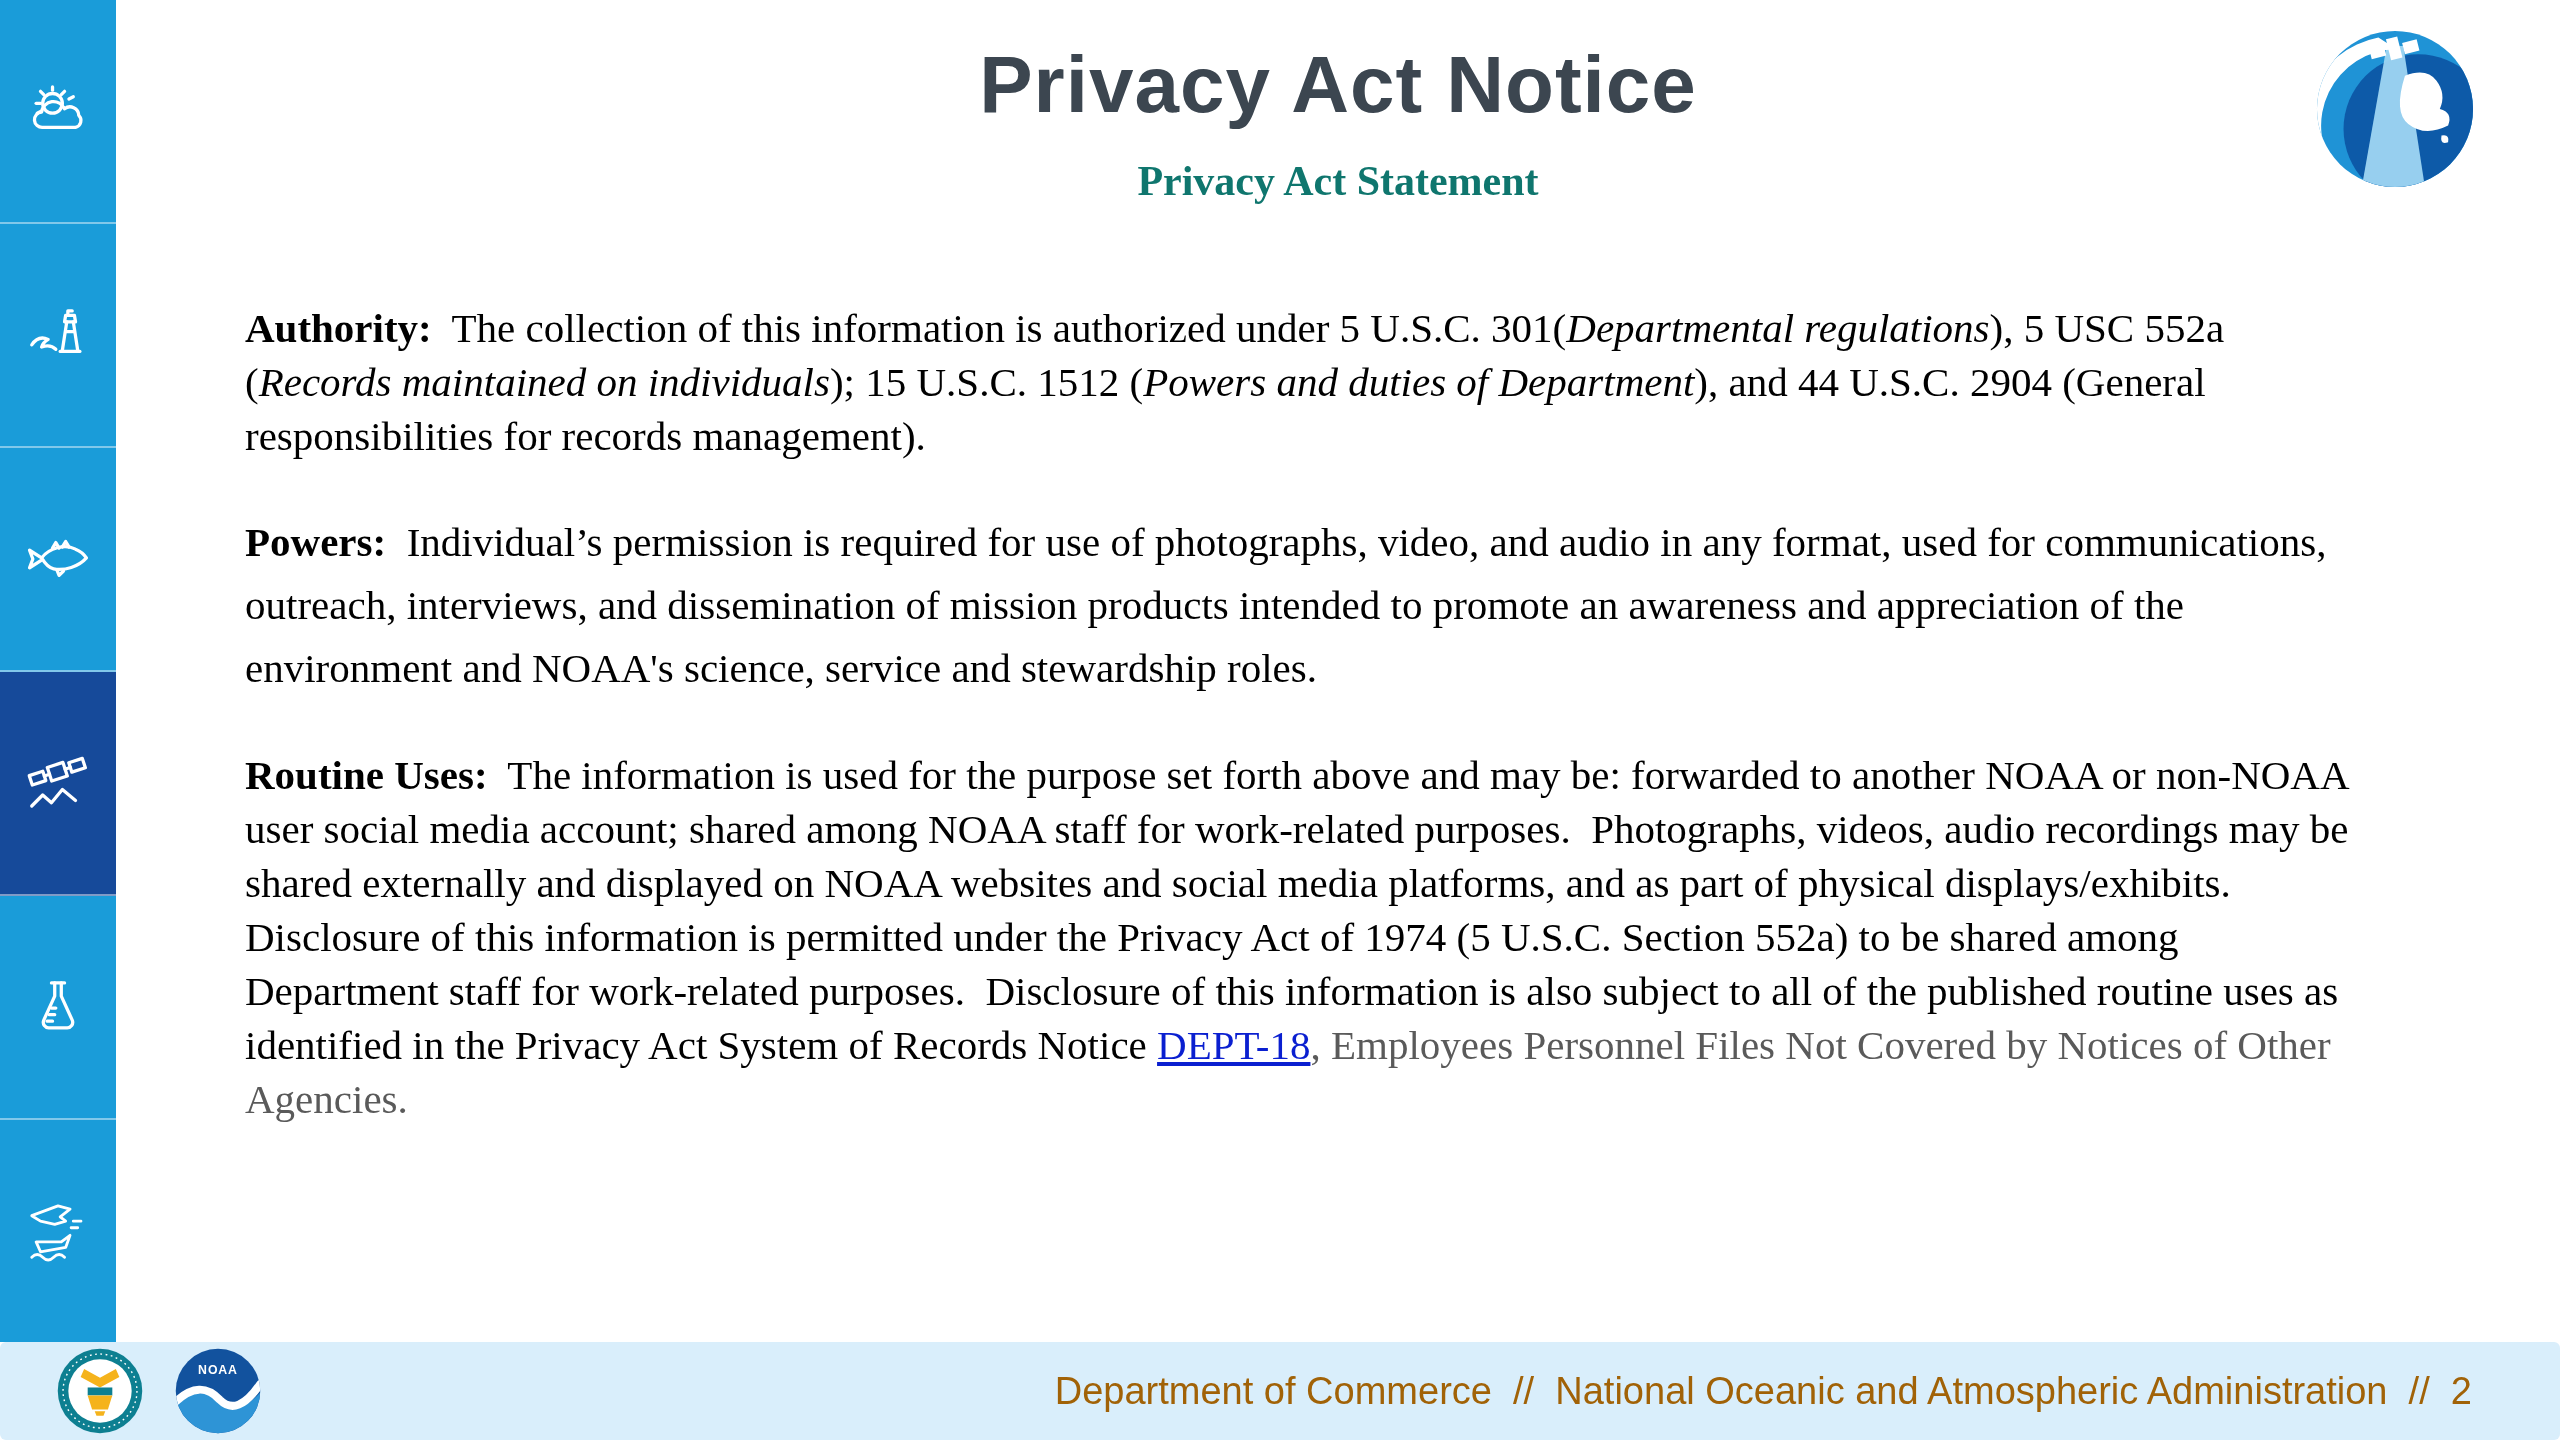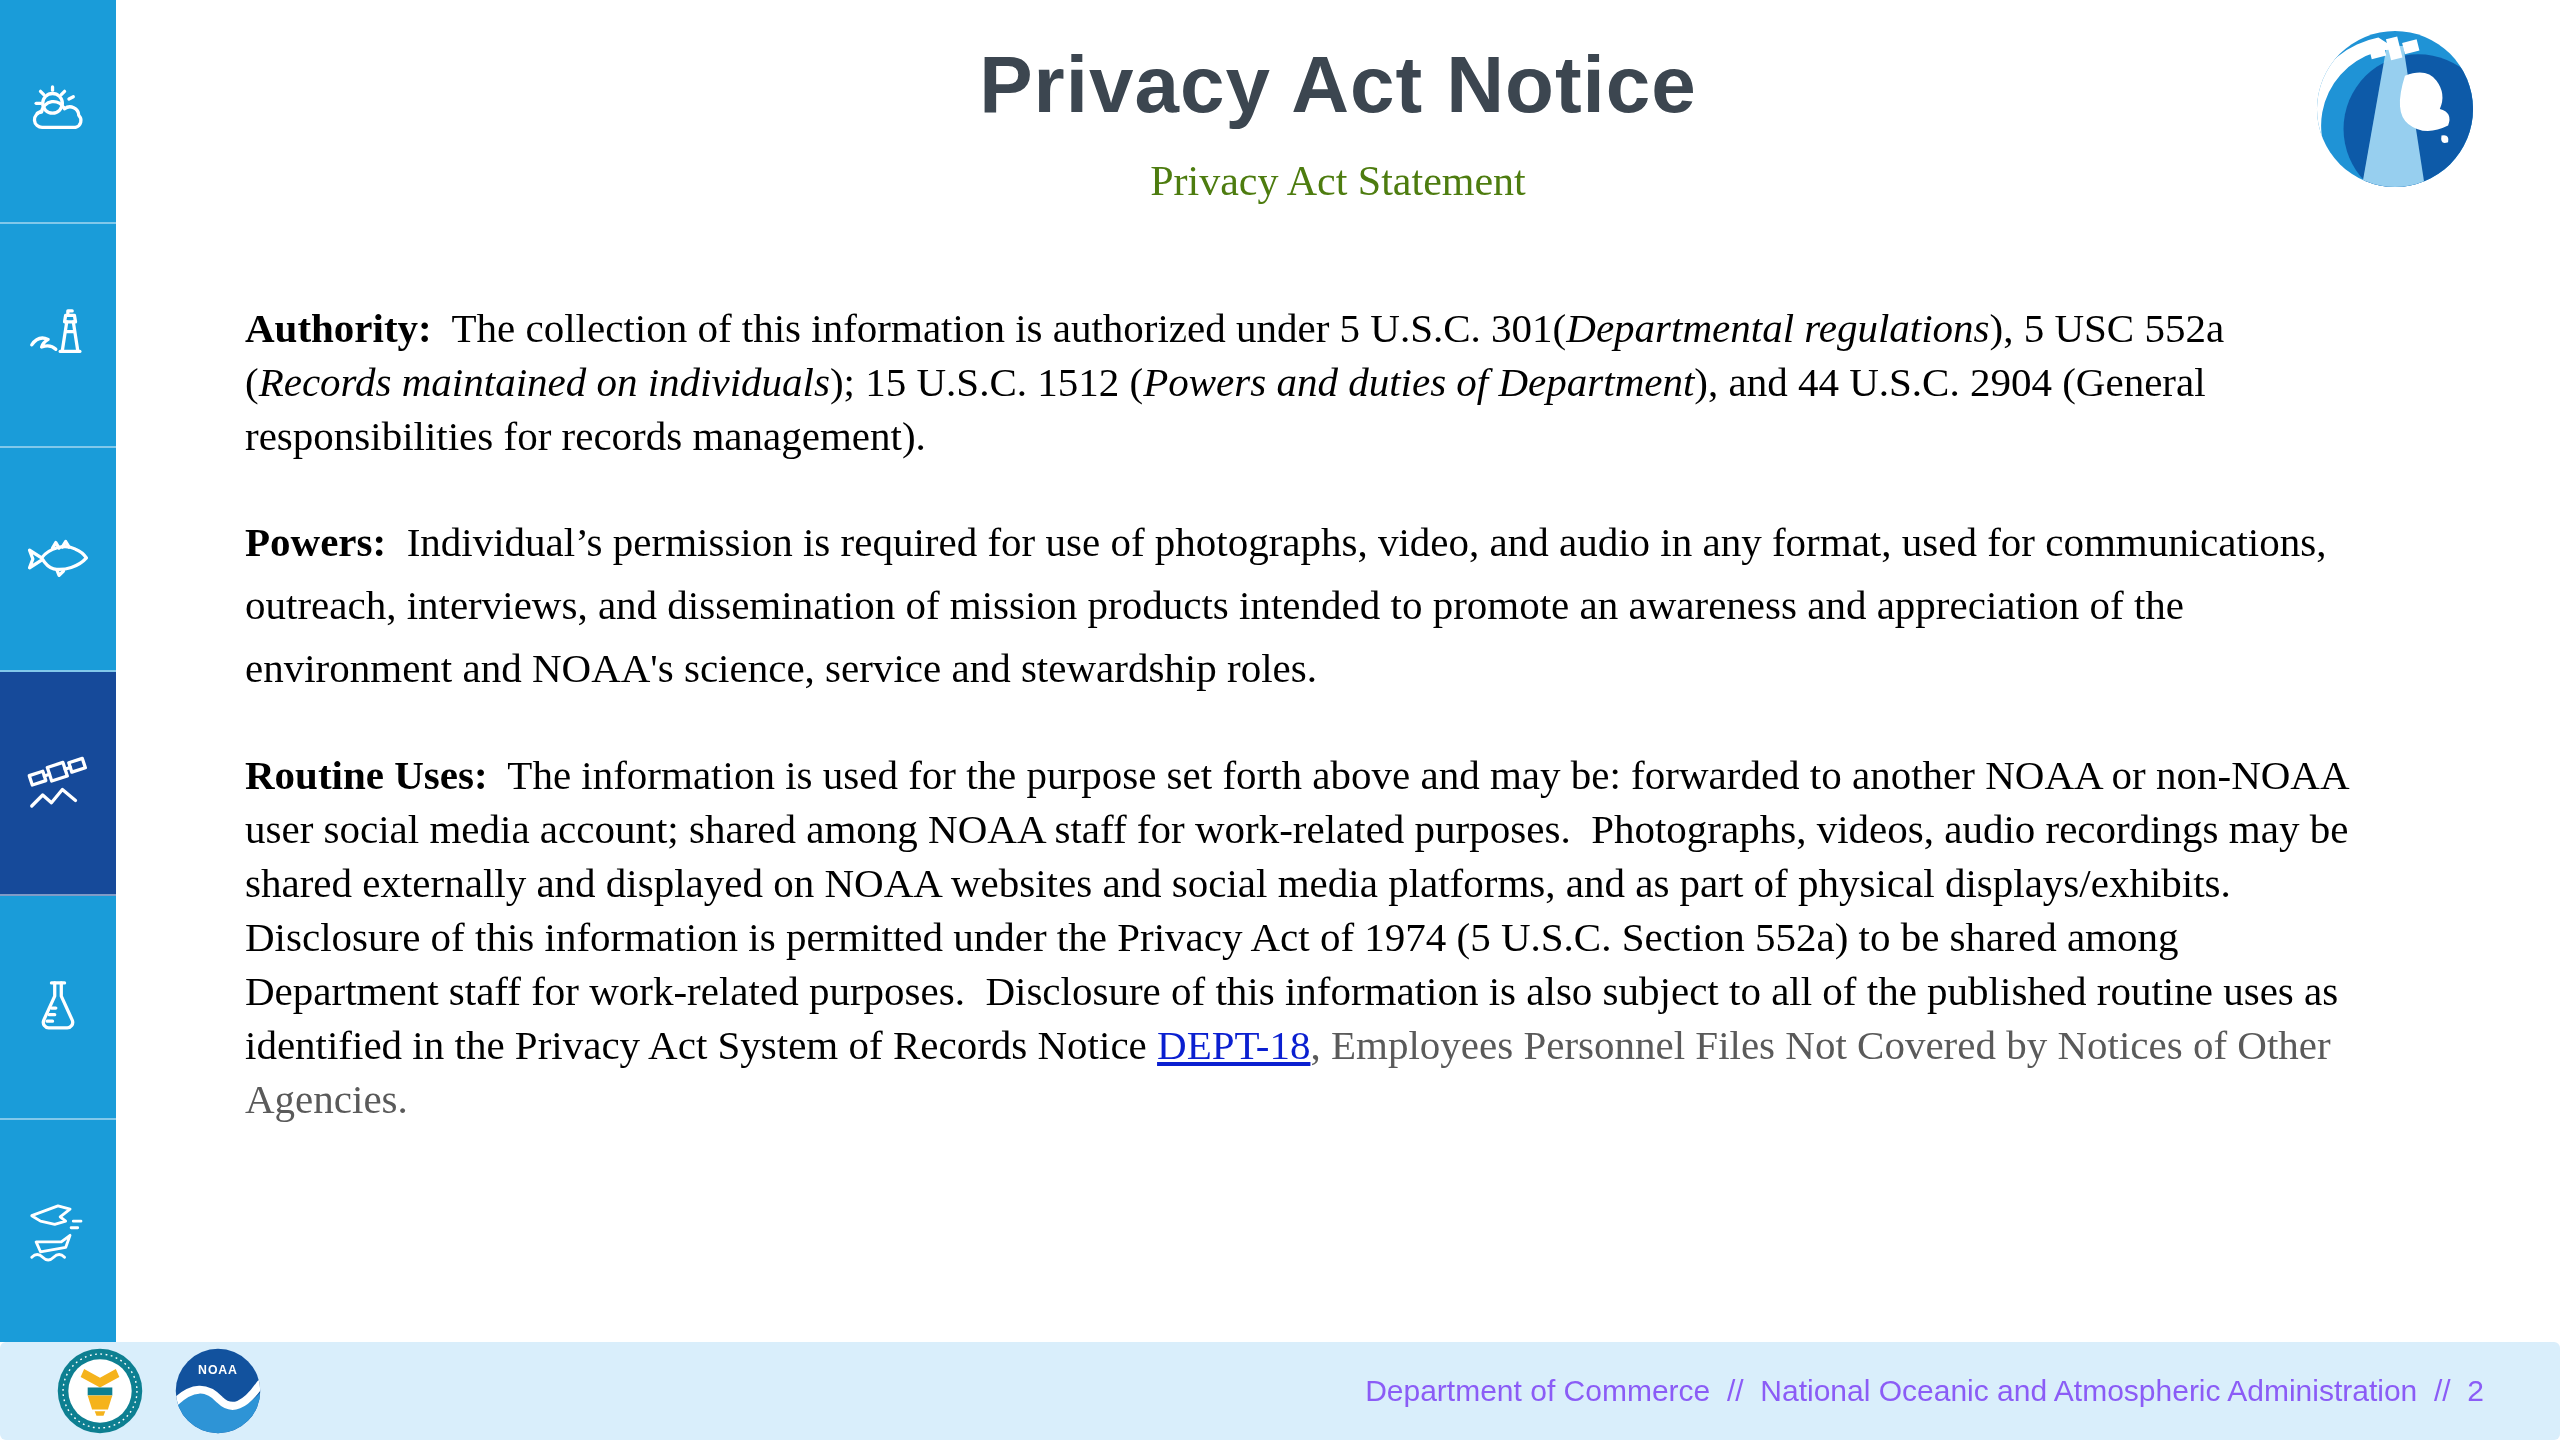--- a/index.html
+++ b/index.html
@@ -22,22 +22,22 @@
   .sidebar-item svg{width:70px;height:70px;}
 
   
   .main{position:absolute;left:116px;top:0;right:0;}
   .header{text-align:center;padding-top:40px;}
   .title{
     font-size:80px;font-weight:bold;color:#3c4650;letter-spacing:1px;
     line-height:1.12;
   }
   .subtitle{
-    margin-top:24px;font-family:"Liberation Serif",serif;font-weight:normal;
-    font-size:42px;line-height:55px;color:#4d7c0f;
+    margin-top:24px;font-family:"Liberation Serif",serif;font-weight:bold;
+    font-size:42px;line-height:55px;color:#0f766e;
   }
 
   
   .content{margin:92px 210px 0 129px;}
   p.para{
     font-family:"Liberation Serif",serif;font-size:41px;line-height:54px;
     margin:0 0 48px 0;color:#000;white-space:pre-wrap;
   }
   p.para.purpose{line-height:63px;}
   .seg-bold{font-weight:bold;}
@@ -53,22 +53,22 @@
     position:absolute;left:0;bottom:0;width:2560px;height:98px;
     background:#d9eefb;
     border-radius:6px;
   }
   .footer-logos{
     position:absolute;left:56px;top:50%;transform:translateY(-50%);
     display:flex;gap:30px;align-items:center;
   }
   .footer-logos svg{width:88px;height:88px;display:block;}
   .footer-text{
-    position:absolute;right:76px;top:50%;transform:translateY(-50%);
-    font-size:30px;color:#8b5cf6;white-space:pre;
+    position:absolute;right:88px;top:50%;transform:translateY(-50%);
+    font-size:38px;color:#a16207;white-space:pre;
   }
 </style>
 </head>
 <body>
 
 <nav class="sidebar">
 
   <div class="sidebar-item">
     <svg viewBox="0 0 64 64" fill="none" stroke="#fff" stroke-width="3" stroke-linecap="round" stroke-linejoin="round">
       <circle cx="27" cy="25" r="9"></circle>

